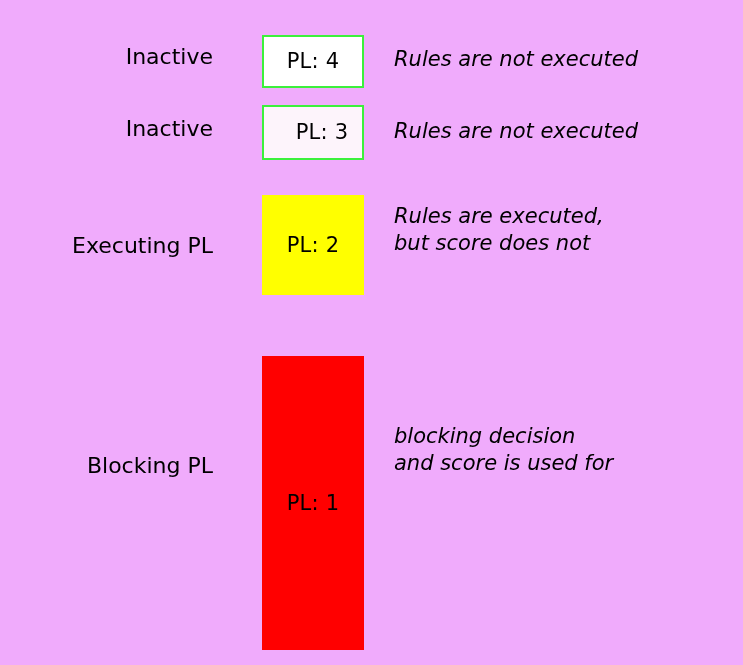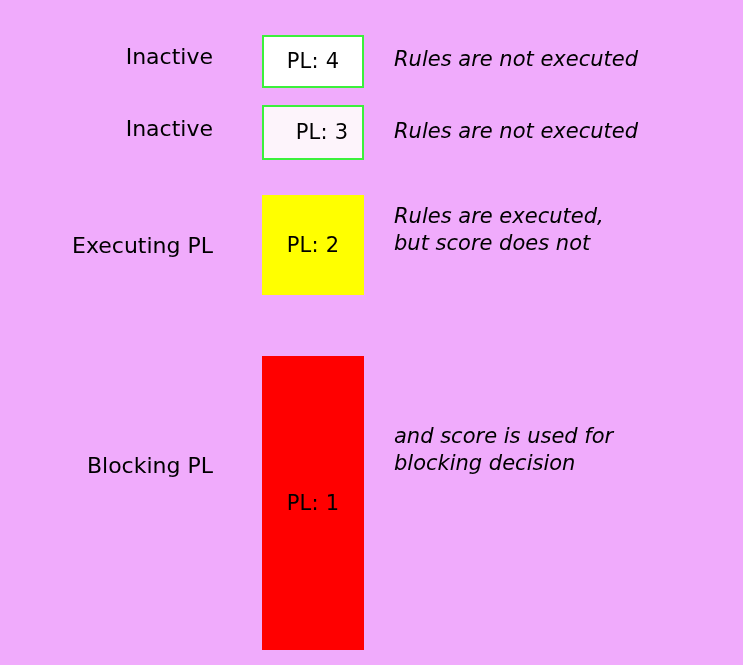--- a/index.html
+++ b/index.html
@@ -125,18 +125,18 @@
   </div>
 
   <div class="row" style="top:0px;">
     <div class="status-label" style="top:453px;">Blocking PL</div>
 
     <div class="pl-box box-solid-red" style="top:328px; height:294px;margin-top:28px;">
       <span class="pl-text">PL: 1</span>
     </div>
 
     <div class="description" style="top:423px;">
+      <span class="dline">blocking decision</span>
       <span class="dline">and score is used for</span>
-      <span class="dline">blocking decision</span>
     </div>
   </div>
 
 </div>
 
 </body></html>

